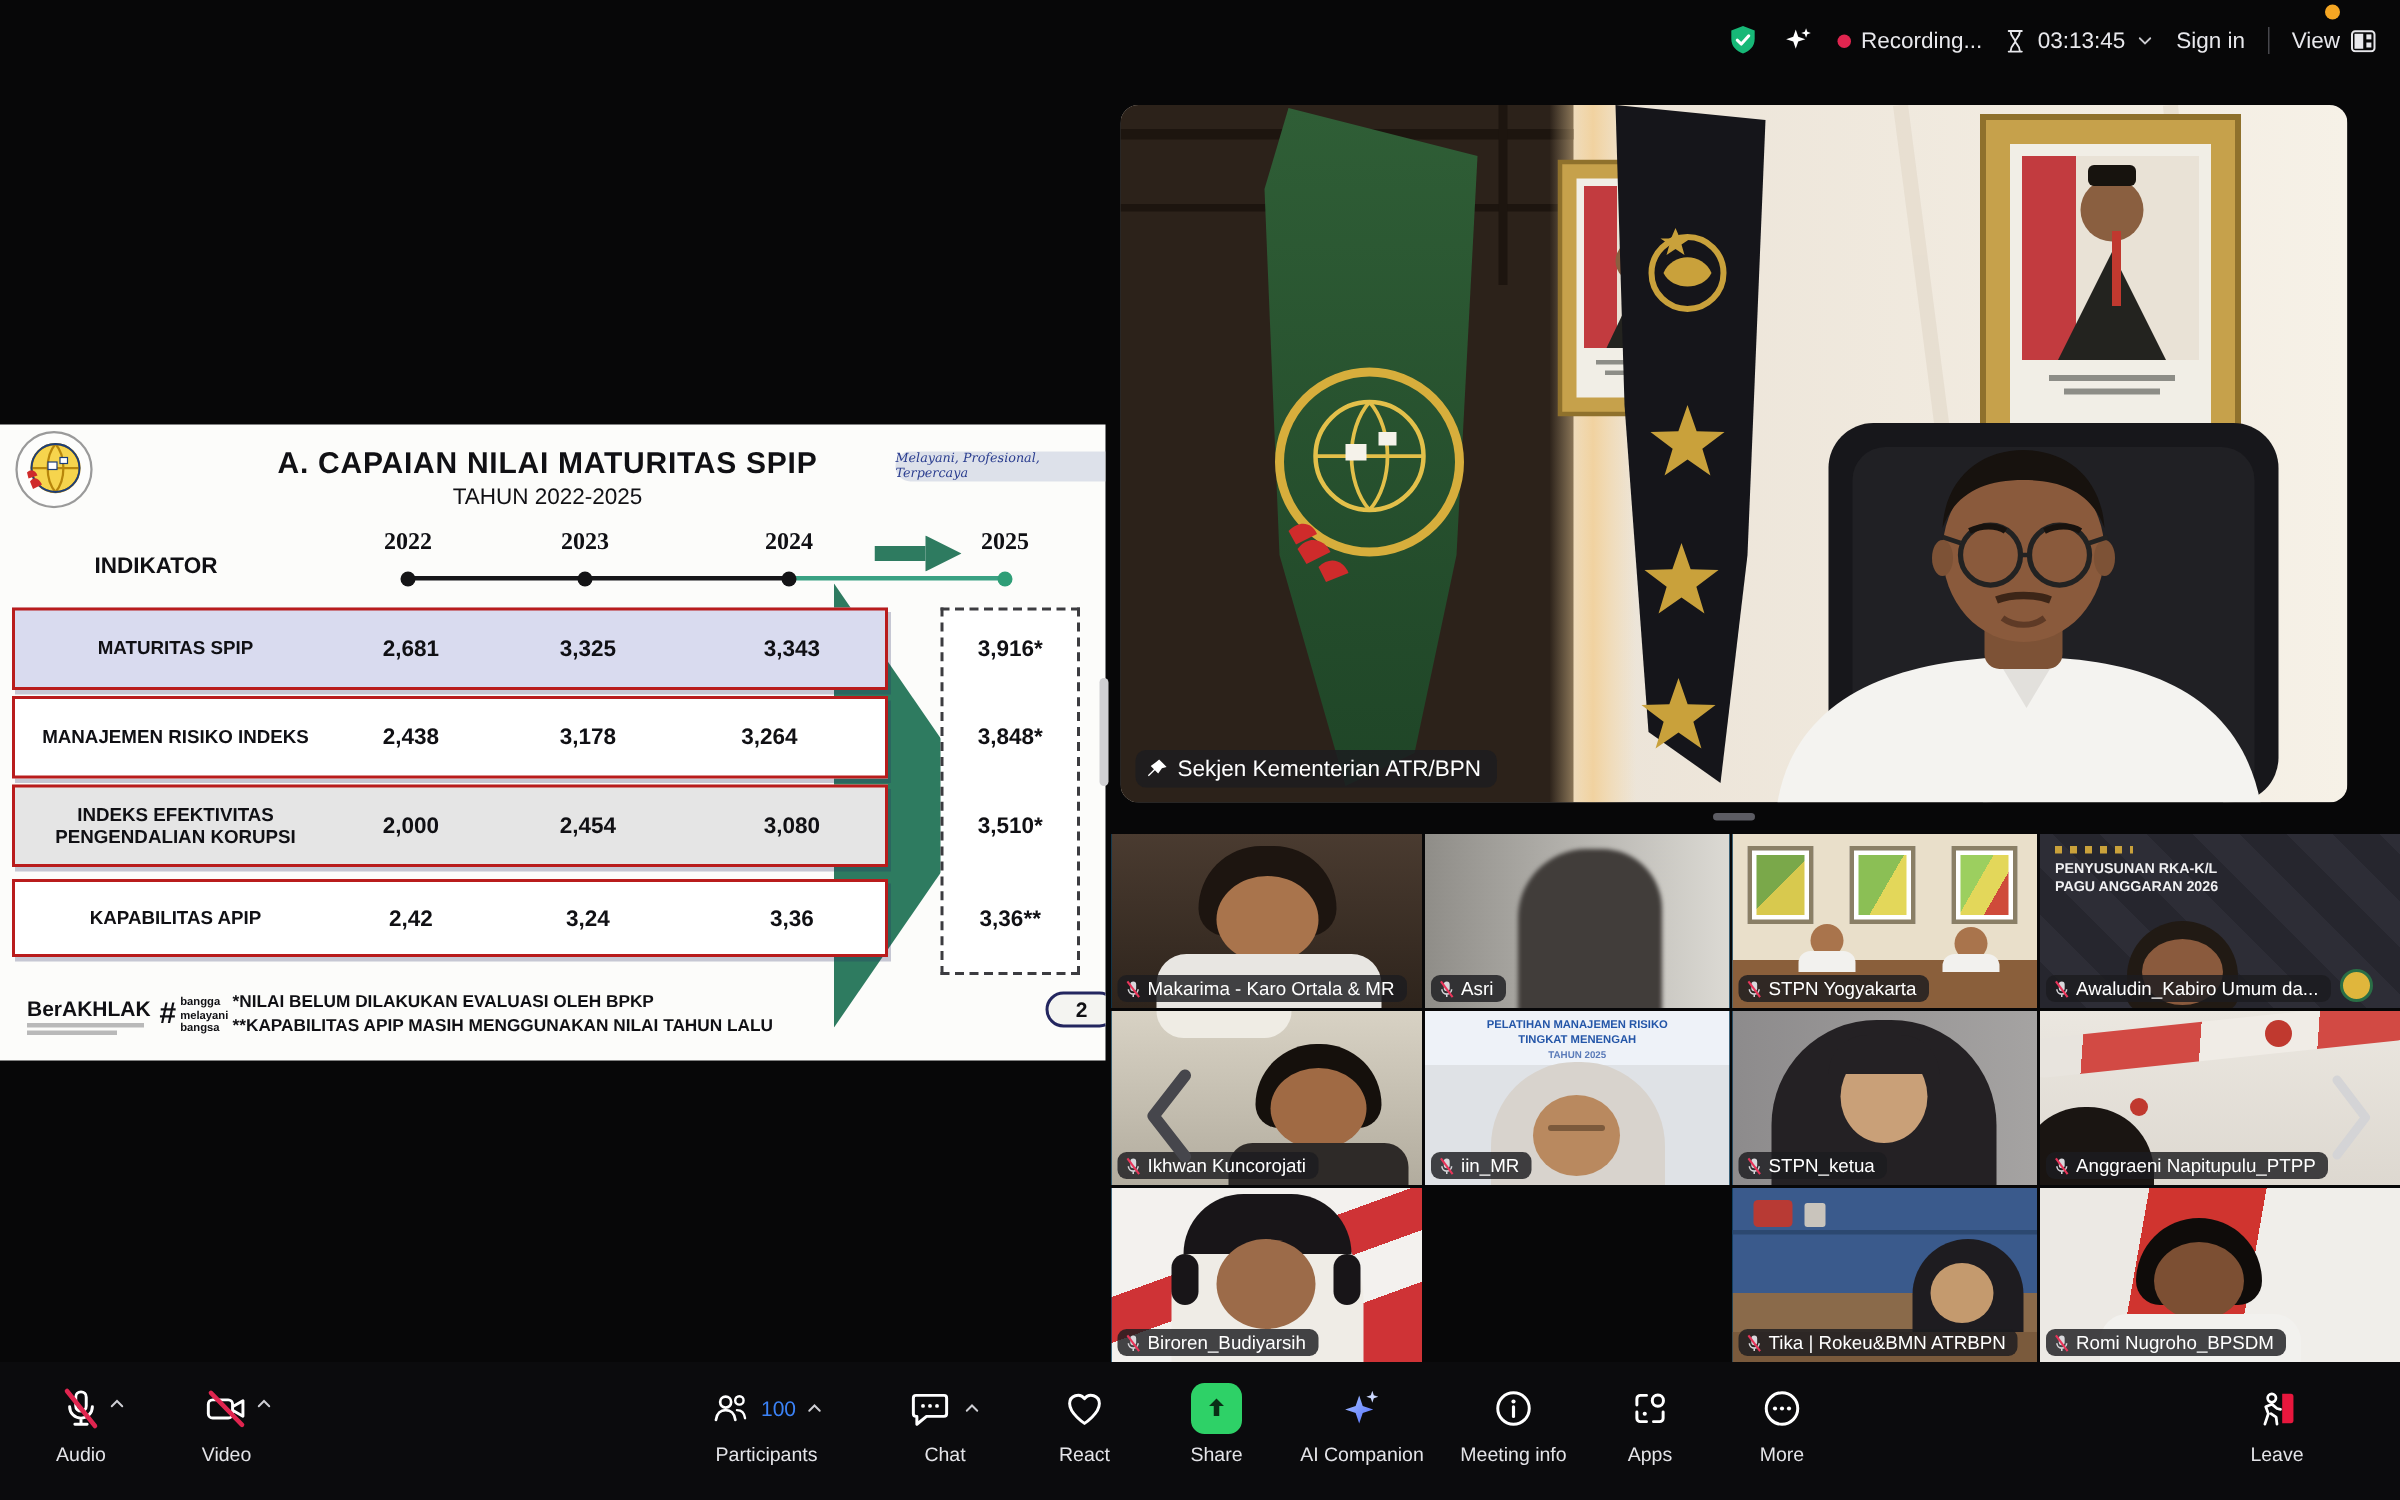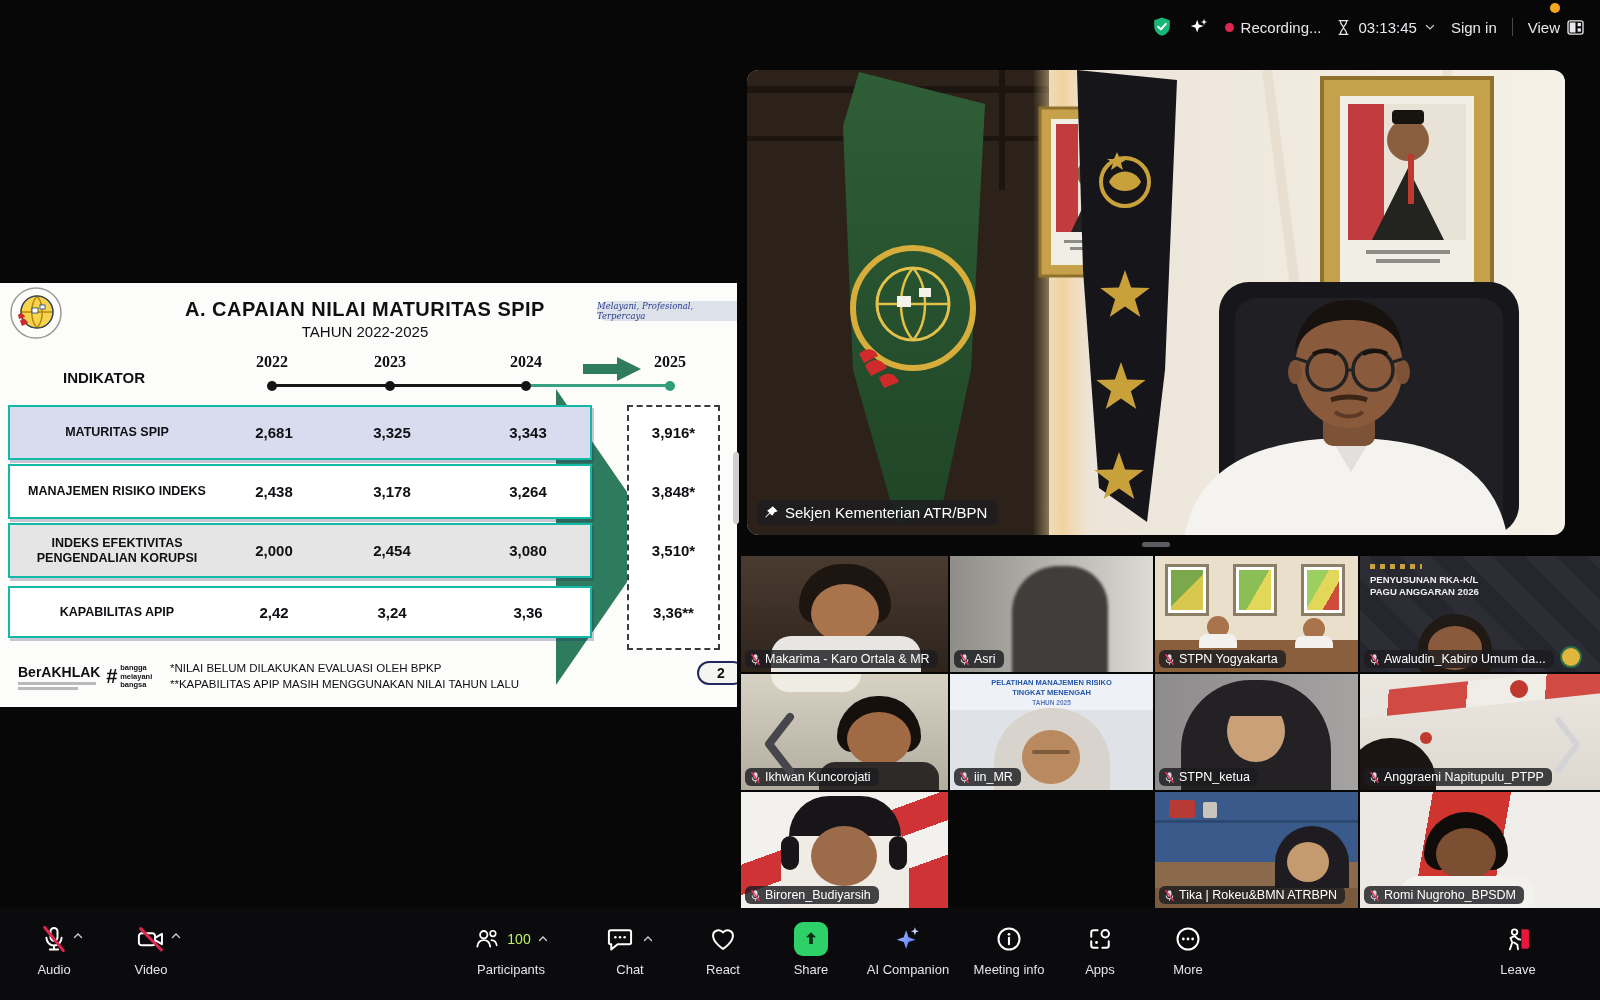--- a/index.html
+++ b/index.html
@@ -17,26 +17,26 @@
 
   
   #slide{position:absolute;left:0;top:283px;width:737px;height:424px;background:#fcfcfa;color:#101014;overflow:hidden;}
   #slide-title{position:absolute;left:130px;top:15px;width:470px;text-align:center;font-size:20px;font-weight:800;letter-spacing:.5px;}
   #slide-subtitle{position:absolute;left:130px;top:40px;width:470px;text-align:center;font-size:15px;font-weight:400;}
   #tagline-pill{position:absolute;right:0;top:18px;width:140px;height:20px;background:#dde1ea;border-radius:10px 0 0 10px;display:flex;align-items:center;justify-content:center;font-family:"DejaVu Serif",serif;font-style:italic;font-size:8.5px;color:#2a3d8f;}
   #indikator{position:absolute;left:28px;top:86px;width:152px;text-align:center;font-size:15px;font-weight:800;}
   .year{position:absolute;top:70px;width:70px;text-align:center;font-size:16px;font-weight:800;font-family:Liberation Serif, serif;}
   .tl-line{position:absolute;top:101px;height:3px;}
   .tl-dot{position:absolute;top:98px;width:10px;height:10px;border-radius:50%;}
-  .srow{position:absolute;left:8px;width:584px;border:2px solid #14b8a6;box-shadow:2px 3px 0 rgba(35,38,95,.25);z-index:2;}
+  .srow{position:absolute;left:8px;width:584px;border:2px solid #b91c1c;box-shadow:2px 3px 0 rgba(35,38,95,.25);z-index:2;}
   .srow .rlabel{position:absolute;left:4px;top:0;bottom:0;width:206px;display:flex;align-items:center;justify-content:center;text-align:center;font-size:12.5px;font-weight:800;line-height:1.2;}
   .srow .rval{position:absolute;top:0;bottom:0;width:100px;display:flex;align-items:center;justify-content:center;font-size:15px;font-weight:800;}
   #dashedbox{position:absolute;left:627px;top:122px;width:93px;height:245px;background:#fff;border:2px dashed #3c3c40;z-index:3;}
   .tval{position:absolute;left:0;width:100%;text-align:center;font-size:15px;font-weight:800;}
-  .slide-footnote{position:absolute;left:170px;font-size:11.5px;font-weight:400;}
+  .slide-footnote{position:absolute;left:155px;font-size:11.5px;font-weight:700;}
   #berakhlak{position:absolute;left:18px;top:381px;font-size:14px;font-weight:800;}
   .gray-bar{position:absolute;left:18px;height:3px;background:#b9b9b9;}
   #bangga{position:absolute;left:106px;top:381px;display:flex;gap:3px;align-items:center;}
   #bangga .hash{font-size:20px;font-weight:800;font-style:italic;}
   #bangga .words{font-size:7.5px;font-weight:800;line-height:1.15;}
   #page-pill{position:absolute;right:-8px;top:378px;width:48px;height:24px;background:#f4f4f1;border:2px solid #23265f;border-radius:12px;display:flex;align-items:center;justify-content:center;font-size:14px;font-weight:800;}
 
   
   #divider-grip{position:absolute;left:733px;top:452px;width:6px;height:72px;border-radius:3px;background:#cfcfd2;}
 
@@ -143,21 +143,21 @@
     <div class="srow" style="top:122px;height:55px;background:#d9dbef;">
       <span class="rlabel">MATURITAS SPIP</span>
       <span class="rval" style="left:214px;">2,681</span>
       <span class="rval" style="left:332px;">3,325</span>
       <span class="rval" style="left:468px;">3,343</span>
     </div>
     <div class="srow" style="top:181px;height:55px;background:#ffffff;">
       <span class="rlabel">MANAJEMEN RISIKO INDEKS</span>
       <span class="rval" style="left:214px;">2,438</span>
       <span class="rval" style="left:332px;">3,178</span>
-      <span class="rval" style="left:468px;">3,264</span>
+      <span class="rval" style="left:453px;">3,264</span>
     </div>
     <div class="srow" style="top:240px;height:55px;background:#e5e5e5;">
       <span class="rlabel">INDEKS EFEKTIVITAS PENGENDALIAN KORUPSI</span>
       <span class="rval" style="left:214px;">2,000</span>
       <span class="rval" style="left:332px;">2,454</span>
       <span class="rval" style="left:468px;">3,080</span>
     </div>
     <div class="srow" style="top:303px;height:52px;background:#ffffff;">
       <span class="rlabel">KAPABILITAS APIP</span>
       <span class="rval" style="left:214px;">2,42</span>
@@ -528,21 +528,21 @@
     </div>
 
     <div class="tool" style="left:455px;width:112px;">
       <div class="ic" style="gap:6px;">
         <svg width="28" height="26" viewBox="0 0 26 24">
           <circle cx="10" cy="8" r="3.4" fill="none" stroke="#fff" stroke-width="1.7"></circle>
           <path d="M4 19c.5-4 3-6 6-6s5.5 2 6 6" fill="none" stroke="#fff" stroke-width="1.7" stroke-linecap="round"></path>
           <circle cx="18.5" cy="7" r="2.6" fill="none" stroke="#fff" stroke-width="1.5"></circle>
           <path d="M17 13c2.8 0 4.6 1.8 5 5" fill="none" stroke="#fff" stroke-width="1.5" stroke-linecap="round"></path>
         </svg>
-        <span style="color:#bef264;font-size:14px;">100</span>
+        <span style="color:#3b82f6;font-size:14px;">100</span>
         <svg width="12" height="12" viewBox="0 0 24 24">
             <polyline points="5,15 12,8 19,15" fill="none" stroke="#cfcfd4" stroke-width="2.6" stroke-linecap="round"></polyline>
           </svg>
       </div>
       <span class="lbl">Participants</span>
     </div>
 
     <div class="tool" style="left:585px;width:90px;">
       <div class="ic" style="gap:8px;">
         <svg width="28" height="28" viewBox="0 0 24 24">

